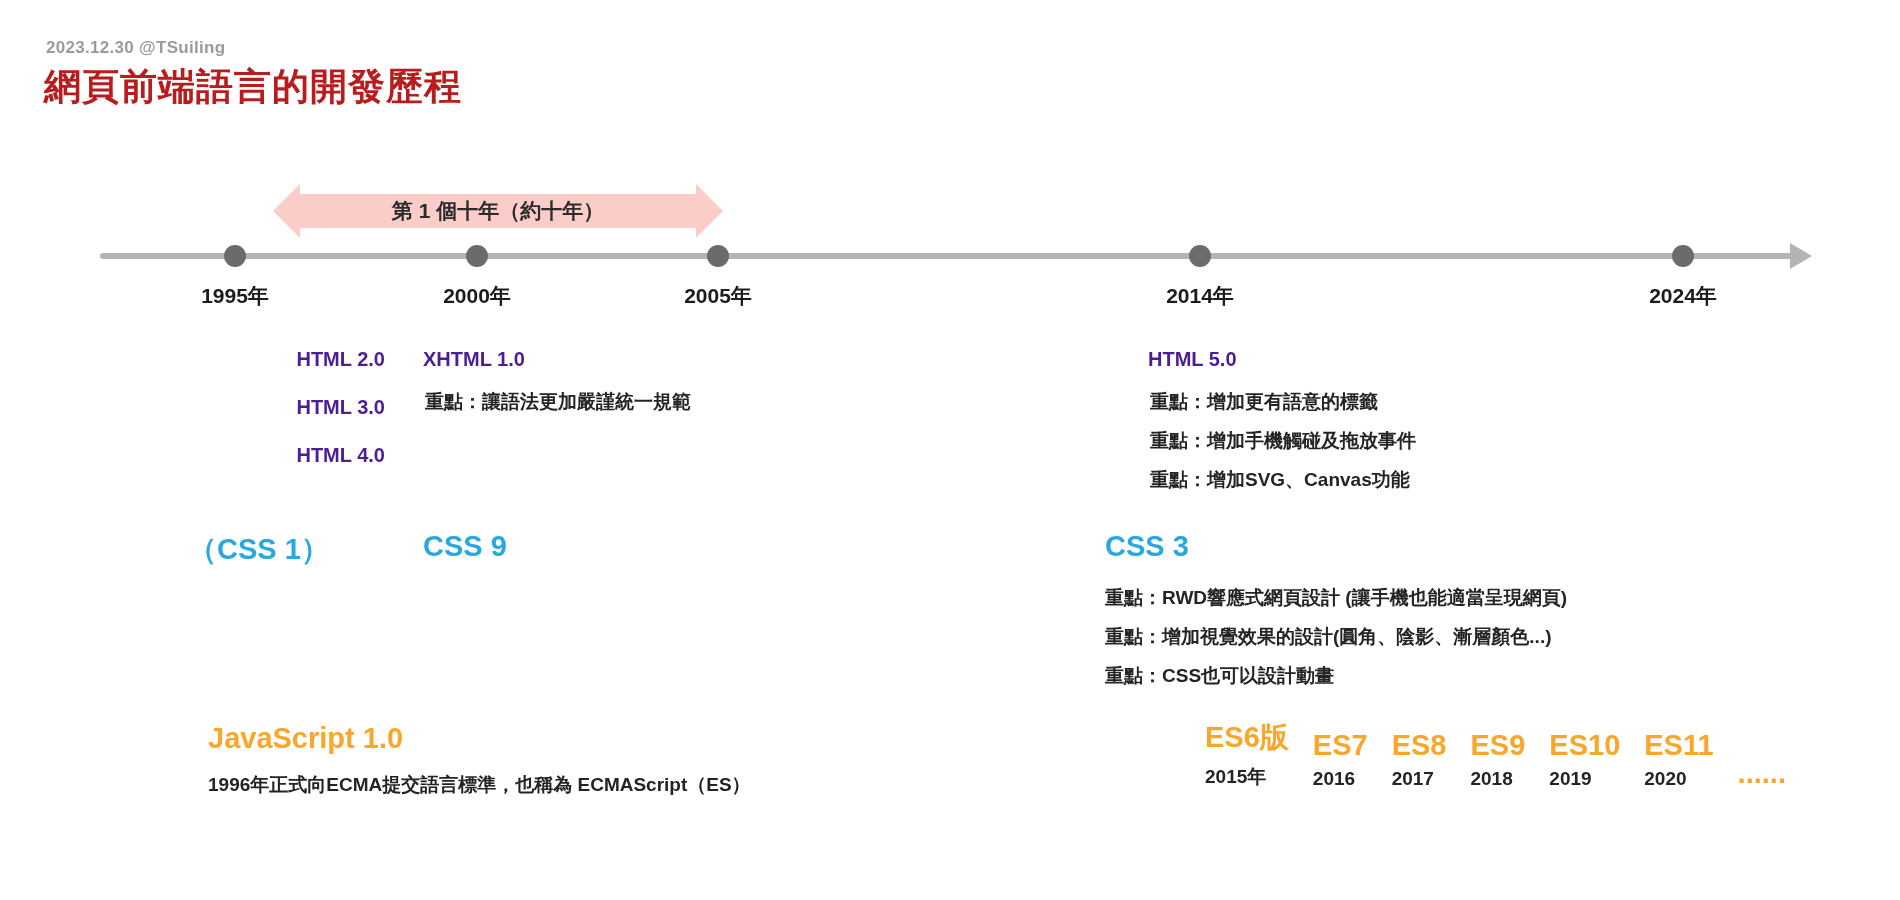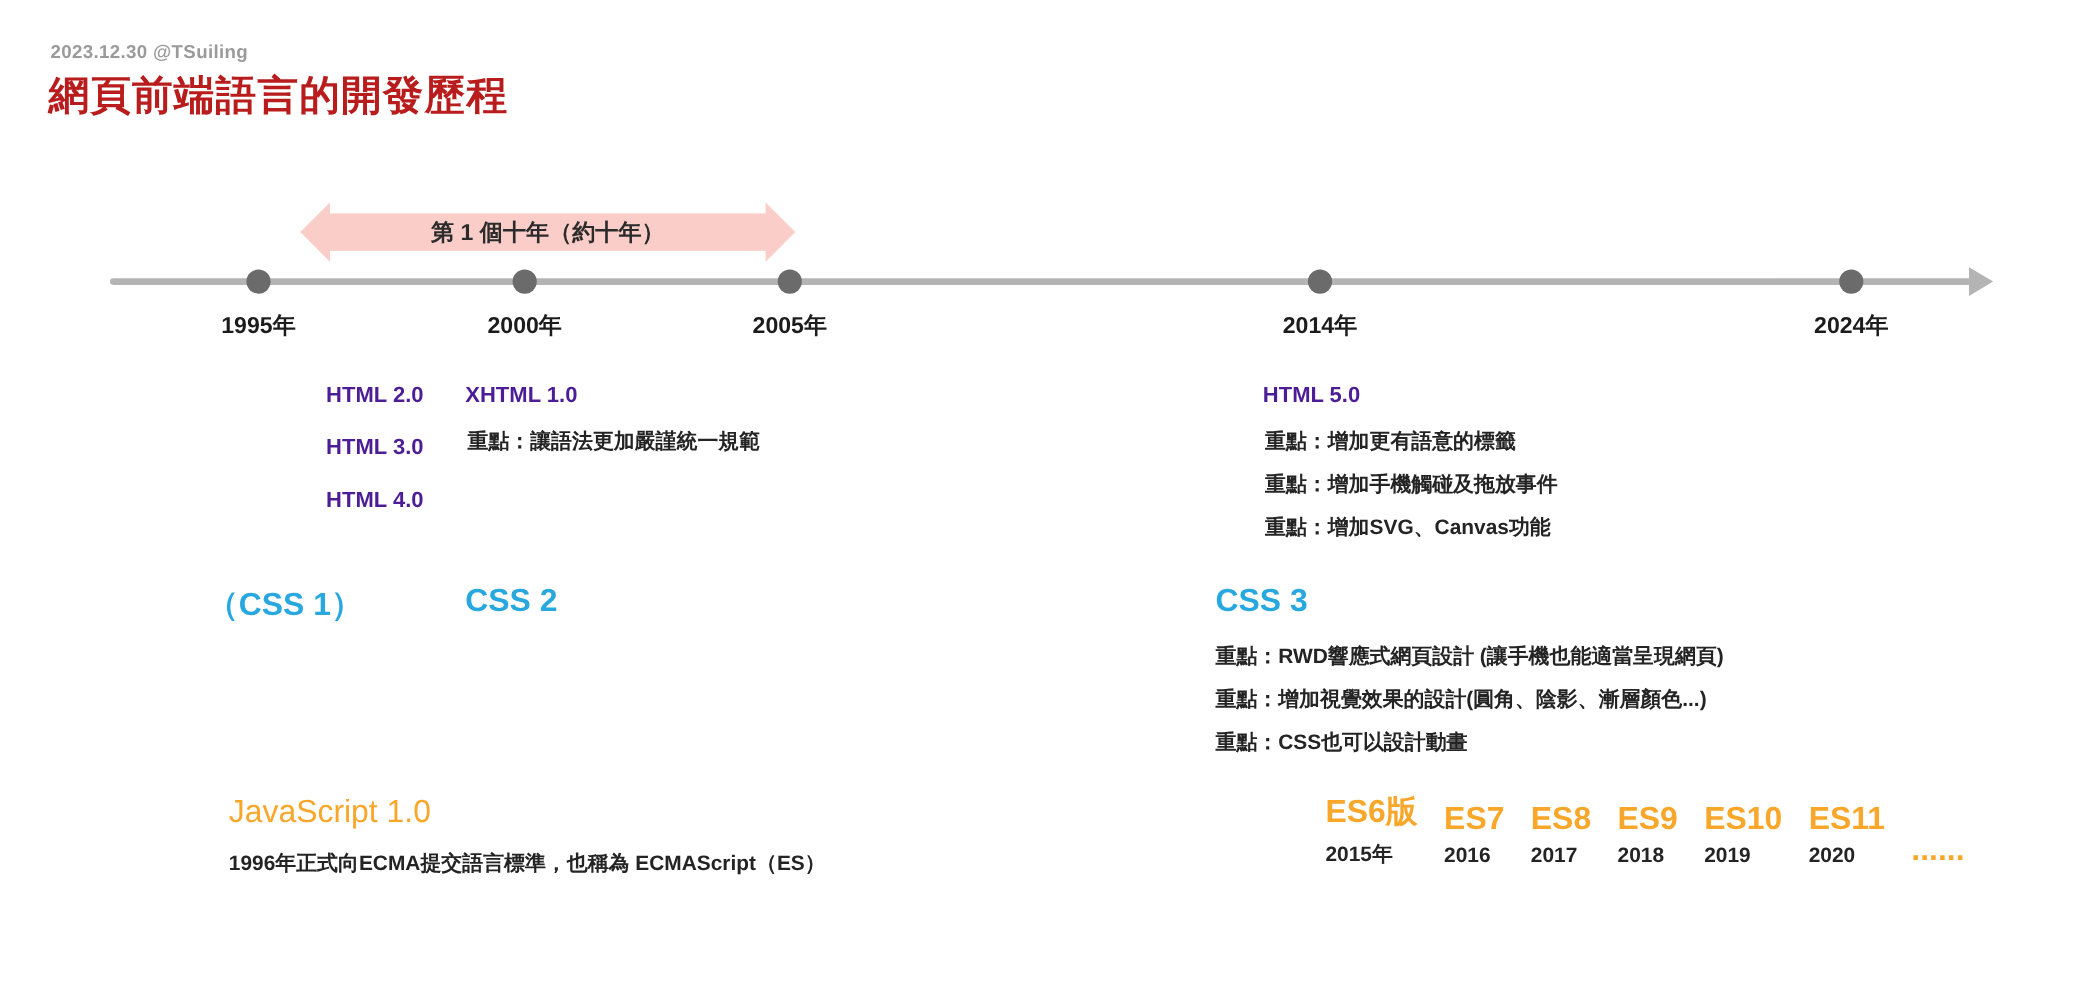--- a/index.html
+++ b/index.html
@@ -138,21 +138,21 @@
     text-align: right;
   }
   .h-css {
     color: #29a8e0;
     font-size: 29px;
     font-weight: bold;
   }
   .h-js {
     color: #f9a72b;
     font-size: 29px;
-    font-weight: normal;
+    font-weight: bold;
   }
   .note {
     color: #242424;
     font-size: 19px;
     font-weight: bold;
     line-height: 39px;
   }
   .note-sm {
     color: #242424;
     font-size: 19px;
@@ -222,21 +222,21 @@
 
 <div class="block h-html" style="left:423px;top:335px;">XHTML 1.0</div>
 <div class="block note" style="left:425px;top:382px;">重點：讓語法更加嚴謹統一規範</div>
 
 <div class="block h-html" style="left:1148px;top:335px;">HTML 5.0</div>
 <div class="block note" style="left:1150px;top:382px;white-space:pre;">重點：增加更有語意的標籤
 重點：增加手機觸碰及拖放事件
 重點：增加SVG、Canvas功能</div>
 
 <div class="block h-css" style="left:188px;top:530px;">（CSS 1）</div>
-<div class="block h-css" style="left:423px;top:530px;">CSS 2</div>
+<div class="block h-css" style="left:423px;top:530px;">CSS 9</div>
 
 <div class="block h-css" style="left:1105px;top:530px;">CSS 3</div>
 <div class="block note" style="left:1105px;top:578px;white-space:pre;">重點：RWD響應式網頁設計 (讓手機也能適當呈現網頁)
 重點：增加視覺效果的設計(圓角、陰影、漸層顏色...)
 重點：CSS也可以設計動畫</div>
 
 <div class="block h-js" style="left:208px;top:722px;">JavaScript 1.0</div>
 <div class="block note-sm" style="left:208px;top:772px;">1996年正式向ECMA提交語言標準，也稱為 ECMAScript（ES）</div>
 
 <div class="es-row" style="left:1205px;top:718px;">

